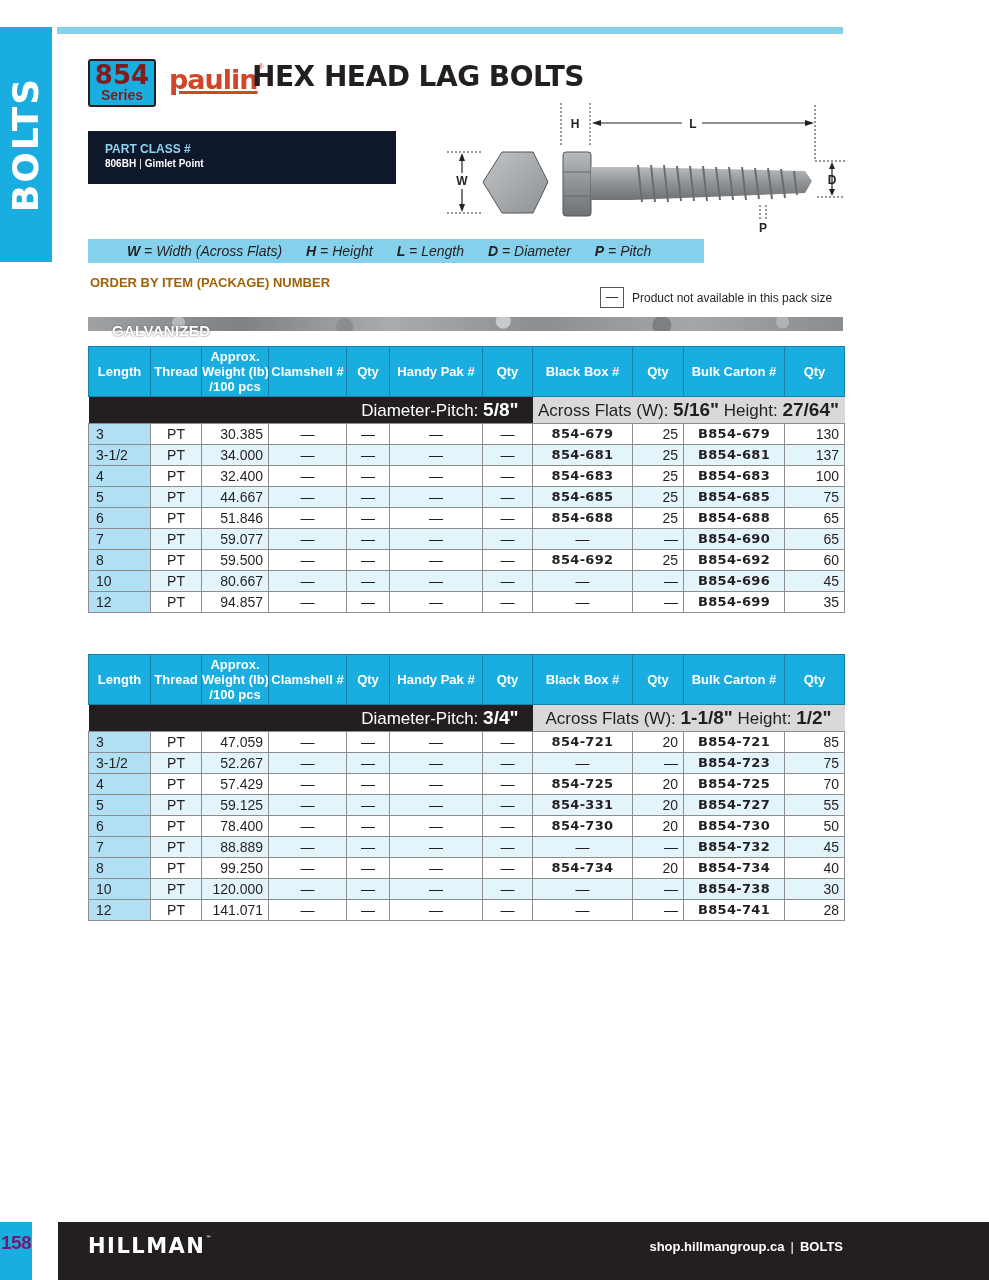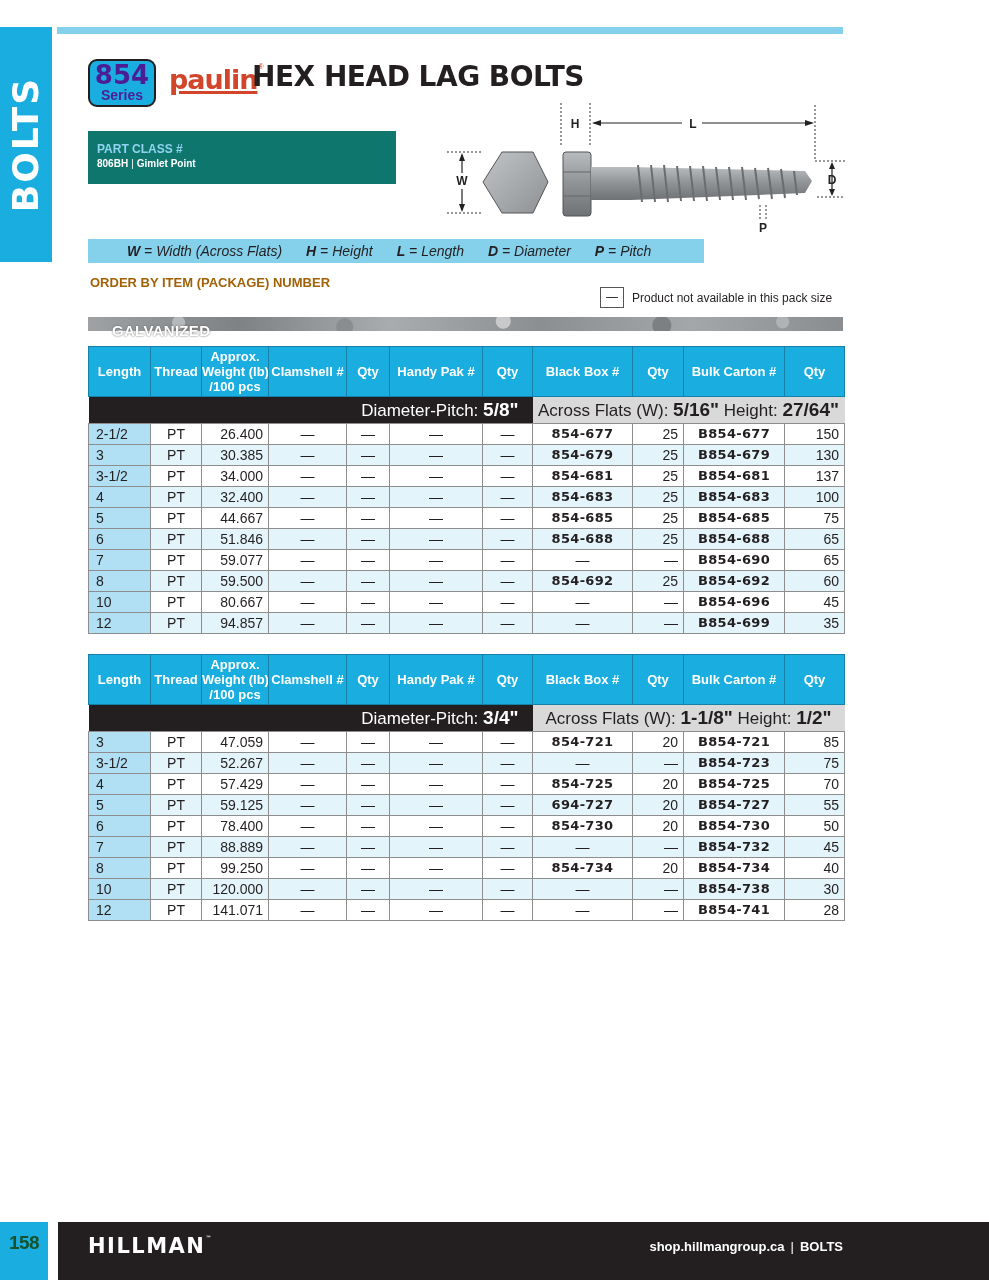--- a/index.html
+++ b/index.html
@@ -12,42 +12,42 @@
     background:#1aaee0; display:flex; align-items:center; justify-content:center;
   }
   .side-tab span {
     transform:rotate(-90deg); color:#fff; font-weight:bold; font-size:36px;
     letter-spacing:2px; white-space:nowrap; font-family:"DejaVu Sans", sans-serif;
   }
   .top-rule { position:absolute; left:57px; top:27px; width:786px; height:7px; background:#85d1ec; }
 
   .series-badge {
     position:absolute; left:88px; top:59px; width:68px; height:48px;
-    background:#1aaee0; border:2px solid #231f20; border-radius:9px; box-sizing:border-box;
-    color:#4c1d95; text-align:center; line-height:1;
+    background:#1aaee0; border:2px solid #231f20; border-radius:3px; box-sizing:border-box;
+    color:#7f1d1d; text-align:center; line-height:1;
   }
   .series-badge .num { font-size:26px; font-weight:bold; display:block; margin-top:1px; font-family:"DejaVu Sans", sans-serif; }
   .series-badge .lbl { font-size:14px; font-weight:bold; display:block; margin-top:0px; }
 
   .brand-logo {
     position:absolute; left:169px; top:63px; height:30px; display:flex; align-items:flex-end;
   }
   .brand-logo .logo-text {
     font-family:"DejaVu Sans", sans-serif; font-weight:bold; font-size:27px; color:#d2452a;
     letter-spacing:-1px; line-height:27px; text-decoration:underline; text-decoration-thickness:3px; text-underline-offset:2px;margin-top:36px;
   }
   .brand-logo sup { font-size:7px; color:#d2452a; margin-left:1px; align-self:flex-start; }
   .page-title {
     position:absolute; left:252px; top:60px; font-size:28px; font-weight:bold; color:#231f20;
     font-family:"DejaVu Sans", sans-serif; letter-spacing:-0.5px; white-space:nowrap;
   }
 
   .part-class {
-    position:absolute; left:88px; top:131px; width:308px; height:53px; background:#0f766e;
-    box-sizing:border-box; padding:11px 0 0 9px;
+    position:absolute; left:88px; top:131px; width:308px; height:53px; background:#0f172a;
+    box-sizing:border-box; padding:11px 0 0 17px;
   }
   .part-class .pc-label { color:#8fd3f0; font-weight:bold; font-size:12px; display:block; }
   .part-class .pc-value { color:#fff; font-weight:bold; font-size:10px; display:block; margin-top:2px; white-space:nowrap; }
   .part-class .pc-sep { font-weight:normal; margin:0 3px; }
 
   .diagram { position:absolute; left:420px; top:95px; width:430px; height:140px; }
 
   .legend-bar {
     position:absolute; left:88px; top:239px; width:616px; height:24px; background:#85d1ec;
     display:flex; align-items:center; font-size:14px; color:#231f20; padding-left:39px; box-sizing:border-box;
@@ -88,21 +88,21 @@
   }
   .spec-table tbody td { height:20px; line-height:20px; }
   .spec-table tbody tr:nth-child(even) td { background:#e3f4fb; }
   .spec-table tbody td.c-len { background:#b1dff3 !important; text-align:left; padding-left:7px; }
   .spec-table tbody td.c-center { text-align:center; }
   .spec-table tbody td.c-right { text-align:right; padding-right:5px; }
   .spec-table tbody td.c-bold { font-weight:bold; text-align:center; font-family:"DejaVu Sans", sans-serif; font-size:13px; letter-spacing:0.3px; }
 
   .footer { position:absolute; left:0; top:1222px; width:989px; height:58px; }
   .footer .pagenum {
-    position:absolute; left:0; top:0; width:48px; height:58px; background:#1aaee0; color:#14532d;
+    position:absolute; left:0; top:0; width:32px; height:58px; background:#1aaee0; color:#701a75;
     font-weight:bold; font-size:19px; text-align:center; line-height:42px; letter-spacing:-0.5px;
   }
   .footer .dark { position:absolute; left:58px; top:0; width:931px; height:58px; background:#231f20; }
   .footer .hillman {
     position:absolute; left:88px; top:12px; color:#fff; font-family:"DejaVu Sans", sans-serif;
     font-weight:bold; font-size:21px; letter-spacing:1.5px;
   }
   .footer .hillman sup { font-size:6px; vertical-align:top; letter-spacing:0; }
   .footer .url { position:absolute; right:146px; top:17px; color:#fff; font-size:13px; font-weight:bold; white-space:nowrap; }
   .footer .url .sep { font-weight:normal; margin:0 6px; }
@@ -248,33 +248,20 @@
       <th>Handy Pak #</th>
       <th>Qty</th>
       <th>Black Box #</th>
       <th>Qty</th>
       <th>Bulk Carton #</th>
       <th>Qty</th>
     </tr>
   </thead>
   <tbody>
       <tr>
-        <td class="c-len">2-1/2</td>
-        <td class="c-center">PT</td>
-        <td class="c-right">26.400</td>
-        <td class="c-center">—</td>
-        <td class="c-center">—</td>
-        <td class="c-center">—</td>
-        <td class="c-center">—</td>
-        <td class="c-bold">854-677</td>
-        <td class="c-right">25</td>
-        <td class="c-bold">B854-677</td>
-        <td class="c-right">150</td>
-      </tr>
-      <tr>
         <td class="c-len">3</td>
         <td class="c-center">PT</td>
         <td class="c-right">30.385</td>
         <td class="c-center">—</td>
         <td class="c-center">—</td>
         <td class="c-center">—</td>
         <td class="c-center">—</td>
         <td class="c-bold">854-679</td>
         <td class="c-right">25</td>
         <td class="c-bold">B854-679</td>
@@ -463,21 +450,21 @@
         <td class="c-right">70</td>
       </tr>
       <tr>
         <td class="c-len">5</td>
         <td class="c-center">PT</td>
         <td class="c-right">59.125</td>
         <td class="c-center">—</td>
         <td class="c-center">—</td>
         <td class="c-center">—</td>
         <td class="c-center">—</td>
-        <td class="c-bold">694-727</td>
+        <td class="c-bold">854-331</td>
         <td class="c-right">20</td>
         <td class="c-bold">B854-727</td>
         <td class="c-right">55</td>
       </tr>
       <tr>
         <td class="c-len">6</td>
         <td class="c-center">PT</td>
         <td class="c-right">78.400</td>
         <td class="c-center">—</td>
         <td class="c-center">—</td>

